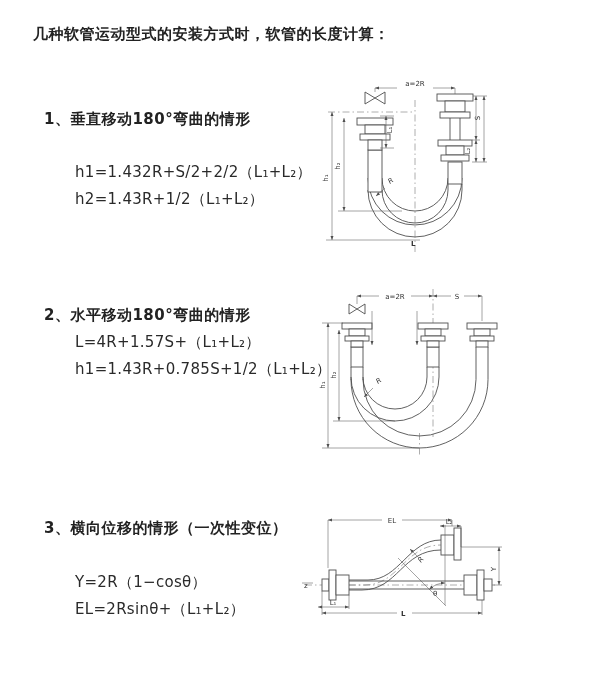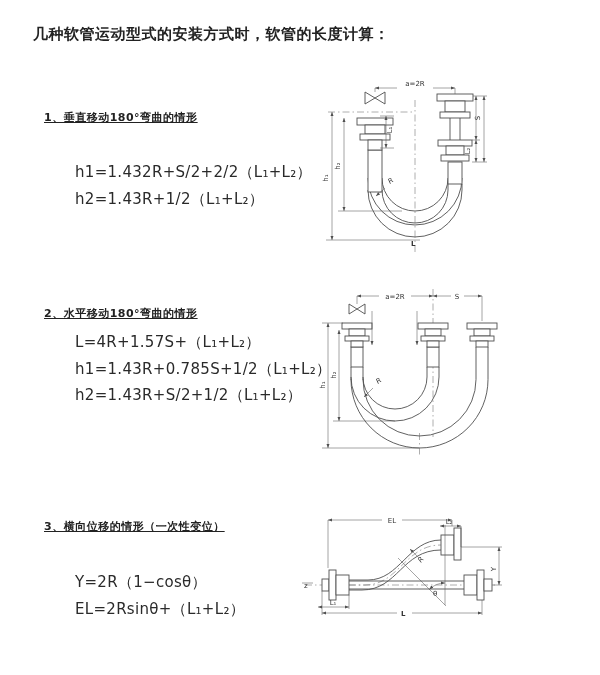--- a/index.html
+++ b/index.html
@@ -1,19 +1,19 @@
 <!DOCTYPE html>
 <html><head>
 <meta charset="utf-8">
 <style>
   html,body{margin:0;padding:0;background:#ffffff;}
   #page{position:relative;width:600px;height:675px;background:#ffffff;overflow:hidden;
         font-family:"DejaVu Sans","Liberation Sans",sans-serif;color:#222;}
   .title{position:absolute;left:33px;top:25px;font-size:15px;font-weight:bold;letter-spacing:.5px;}
-  .heading{position:absolute;left:44px;font-size:11px;font-weight:bold;letter-spacing:.5px;text-decoration:underline;}
+  .heading{position:absolute;left:44px;font-size:15px;font-weight:bold;letter-spacing:.5px;}
   .formula{position:absolute;left:75px;font-size:15px;font-weight:500;letter-spacing:.3px;color:#2a2a2a;}
   .diag{position:absolute;}
   svg .ln{fill:none;stroke:#4f4f4f;stroke-width:0.9;}
   svg .tn{fill:none;stroke:#5a5a5a;stroke-width:0.55;}
   svg .cl{fill:none;stroke:#6a6a6a;stroke-width:0.55;stroke-dasharray:7 3 1.5 3;}
   svg .wr{fill:#fff;stroke:#4f4f4f;stroke-width:0.9;}
   svg .wt{fill:#fff;stroke:none;}
   svg text{fill:#333;font-size:7px;font-family:"DejaVu Sans","Liberation Sans",sans-serif;}
 </style>
 </head>
@@ -23,21 +23,20 @@
 
   <div class="title">几种软管运动型式的安装方式时，软管的长度计算：</div>
 
   <div class="heading" style="top:110px">1、垂直移动180°弯曲的情形</div>
   <div class="formula" style="top:163px">h1=1.432R+S/2+2/2（L₁+L₂）</div>
   <div class="formula" style="top:190px">h2=1.43R+1/2（L₁+L₂）</div>
 
   <div class="heading" style="top:306px">2、水平移动180°弯曲的情形</div>
   <div class="formula" style="top:333px">L=4R+1.57S+（L₁+L₂）</div>
   <div class="formula" style="top:360px">h1=1.43R+0.785S+1/2（L₁+L₂）</div>
-  <div class="formula" style="top:386px">h2=1.43R+S/2+1/2（L₁+L₂）</div>
 
   <div class="heading" style="top:519px">3、横向位移的情形（一次性变位）</div>
   <div class="formula" style="top:573px">Y=2R（1−cosθ）</div>
   <div class="formula" style="top:600px">EL=2Rsinθ+（L₁+L₂）</div>
 
   <svg class="diag" style="left:310px;top:72px" width="280" height="195" viewBox="0 0 280 195">
     <defs>
       <marker id="ar1" viewBox="0 0 10 10" refX="8.5" refY="5" markerWidth="9" markerHeight="9" orient="auto-start-reverse">
         <path d="M0,1.8 L8.5,5 L0,8.2 z" fill="#4f4f4f"></path>
       </marker>

